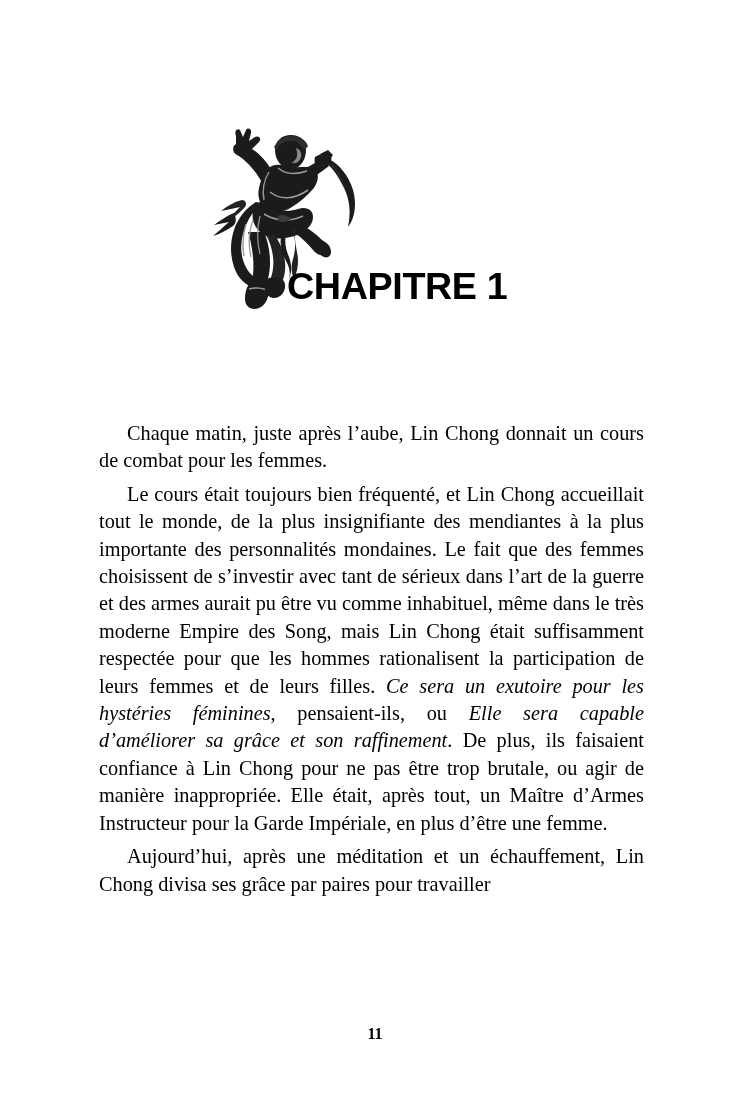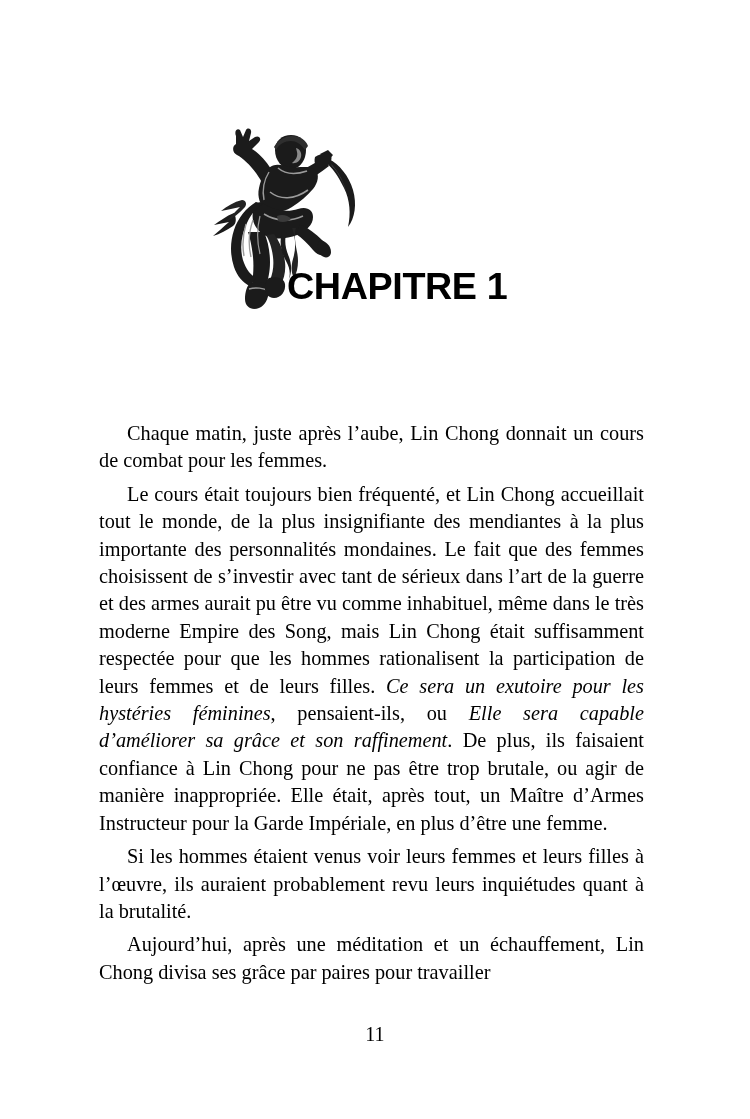--- a/index.html
+++ b/index.html
@@ -93,23 +93,24 @@
     text-align: justify;
   }
 
   
   .folio {
     position: absolute;
     left: 0;
     top: 1022px;
     width: 750px;
     text-align: center;
-    font-size: 20px;
+    font-size: 16px;
     line-height: 24px;
     color: #000000;
+    font-weight: bold;
   }
 </style>
 </head>
 <body>
 
 <div class="page">
 
   <div class="chapter-header">
 
     <div class="chapter-illustration">
@@ -189,22 +190,19 @@
   </div>
 
   <div class="body-text">
     <p>
       <span>Chaque matin, juste après l’aube, Lin Chong donnait un cours de combat pour les femmes.</span>
     </p>
     <p>
       <span>Le cours était toujours bien fréquenté, et Lin Chong accueillait tout le monde, de la plus insignifiante des mendiantes à la plus importante des personnalités mondaines. Le fait que des femmes choisissent de s’investir avec tant de sérieux dans l’art de la guerre et des armes aurait pu être vu comme inhabituel, même dans le très moderne Empire des Song, mais Lin Chong était suffisamment respectée pour que les hommes rationalisent la participation de leurs femmes et de leurs filles. </span><em>Ce sera un exutoire pour les hystéries féminines</em><span>, pensaient-ils, ou </span><em>Elle sera capable d’améliorer sa grâce et son raffinement</em><span>. De plus, ils faisaient confiance à Lin Chong pour ne pas être trop brutale, ou agir de manière inappropriée. Elle était, après tout, un Maître d’Armes Instructeur pour la Garde Impériale, en plus d’être une femme.</span>
     </p>
     <p>
-      <span>Si les hommes étaient venus voir leurs femmes et leurs filles à l’œuvre, ils auraient probablement revu leurs inquiétudes quant à la brutalité.</span>
-    </p>
-    <p>
       <span>Aujourd’hui, après une méditation et un échauffement, Lin Chong divisa ses grâce par paires pour travailler</span>
     </p>
   </div>
 
   <div class="folio">11</div>
 
 </div>
 
 </body></html>

